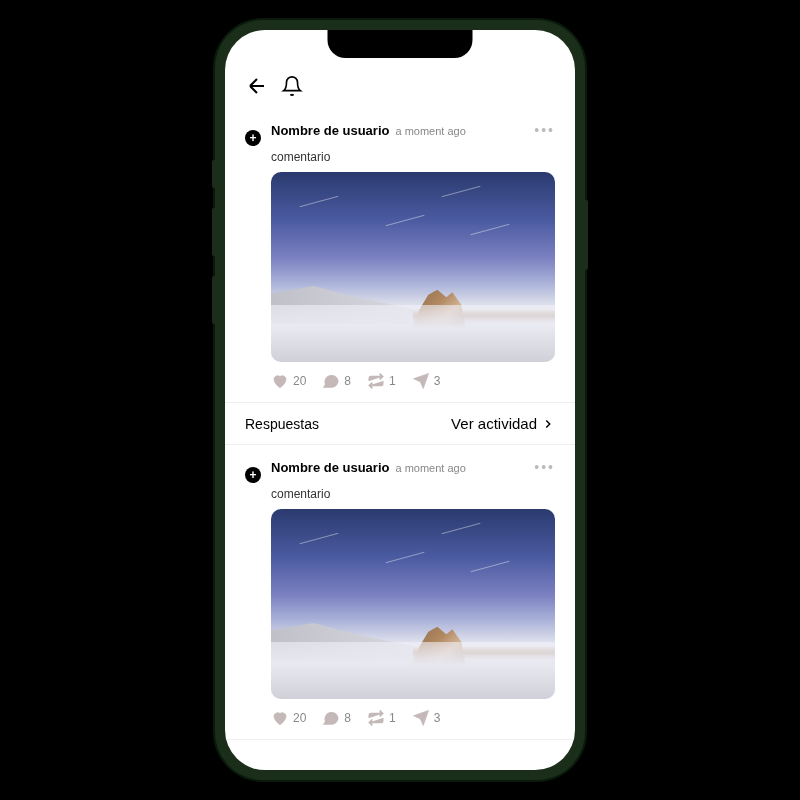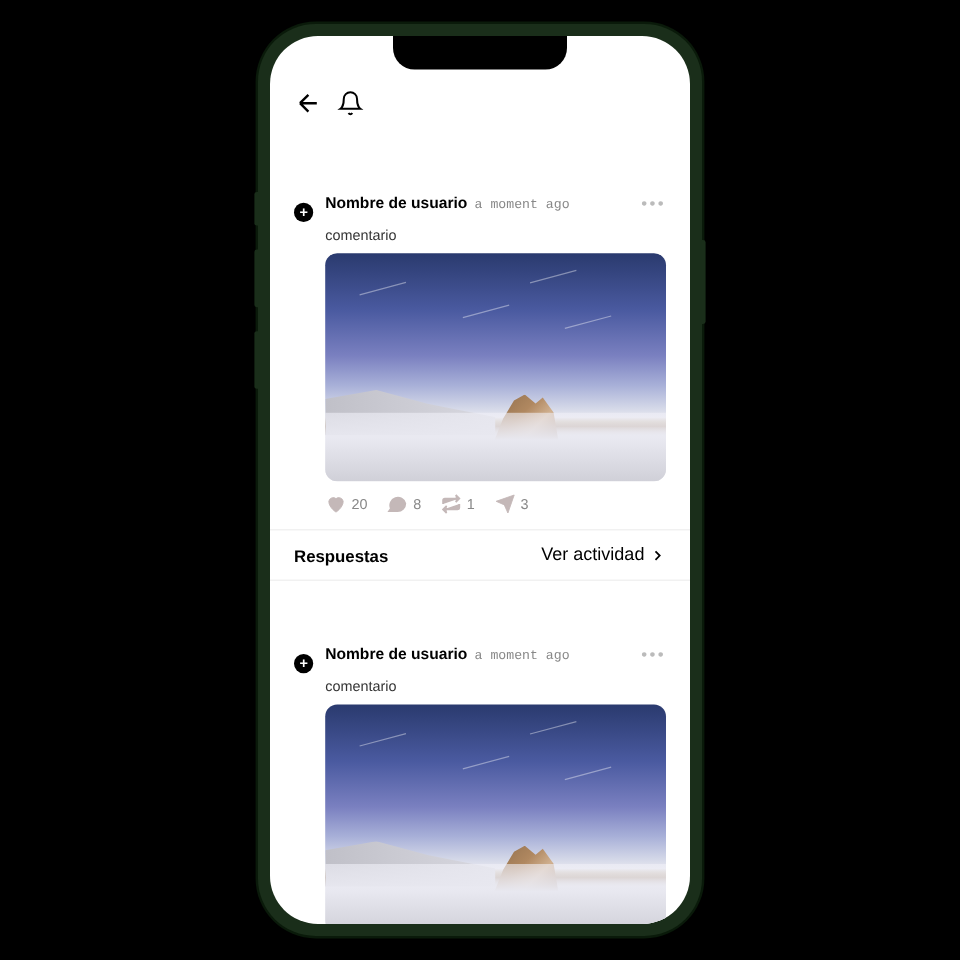--- a/index.html
+++ b/index.html
@@ -94,21 +94,20 @@
       height: 22px;
     }
     .post {
       padding: 6px 20px 10px;
       border-bottom: 1px solid #eee;
     }
     .post-header {
       display: flex;
       align-items: center;
       margin-bottom: 4px;
-      margin-top: 39px;
     }
     .add-btn {
       width: 16px;
       height: 16px;
       background: #000;
       border-radius: 50%;
       display: flex;
       align-items: center;
       justify-content: center;
       margin-right: 10px;
@@ -129,21 +128,20 @@
       gap: 6px;
     }
     .username {
       font-size: 13px;
       font-weight: 700;
       color: #000;
     }
     .timestamp {
       font-size: 11px;
       color: #888;
-      font-family: Liberation Mono, monospace;
     }
     .more-dots {
       color: #bbb;
       font-size: 14px;
       letter-spacing: 2px;
     }
     .comment-text {
       font-size: 12px;
       color: #333;
       margin: 2px 0 8px 26px;
@@ -215,21 +213,20 @@
     .replies-bar {
       display: flex;
       align-items: center;
       justify-content: space-between;
       padding: 12px 20px;
       border-bottom: 1px solid #eee;
     }
     .replies-label {
       font-size: 14px;
       color: #000;
-      font-weight: bold;
     }
     .activity-link {
       display: flex;
       align-items: center;
       gap: 4px;
       font-size: 15px;
       color: #000;
     }
     .chevron {
       width: 14px;

